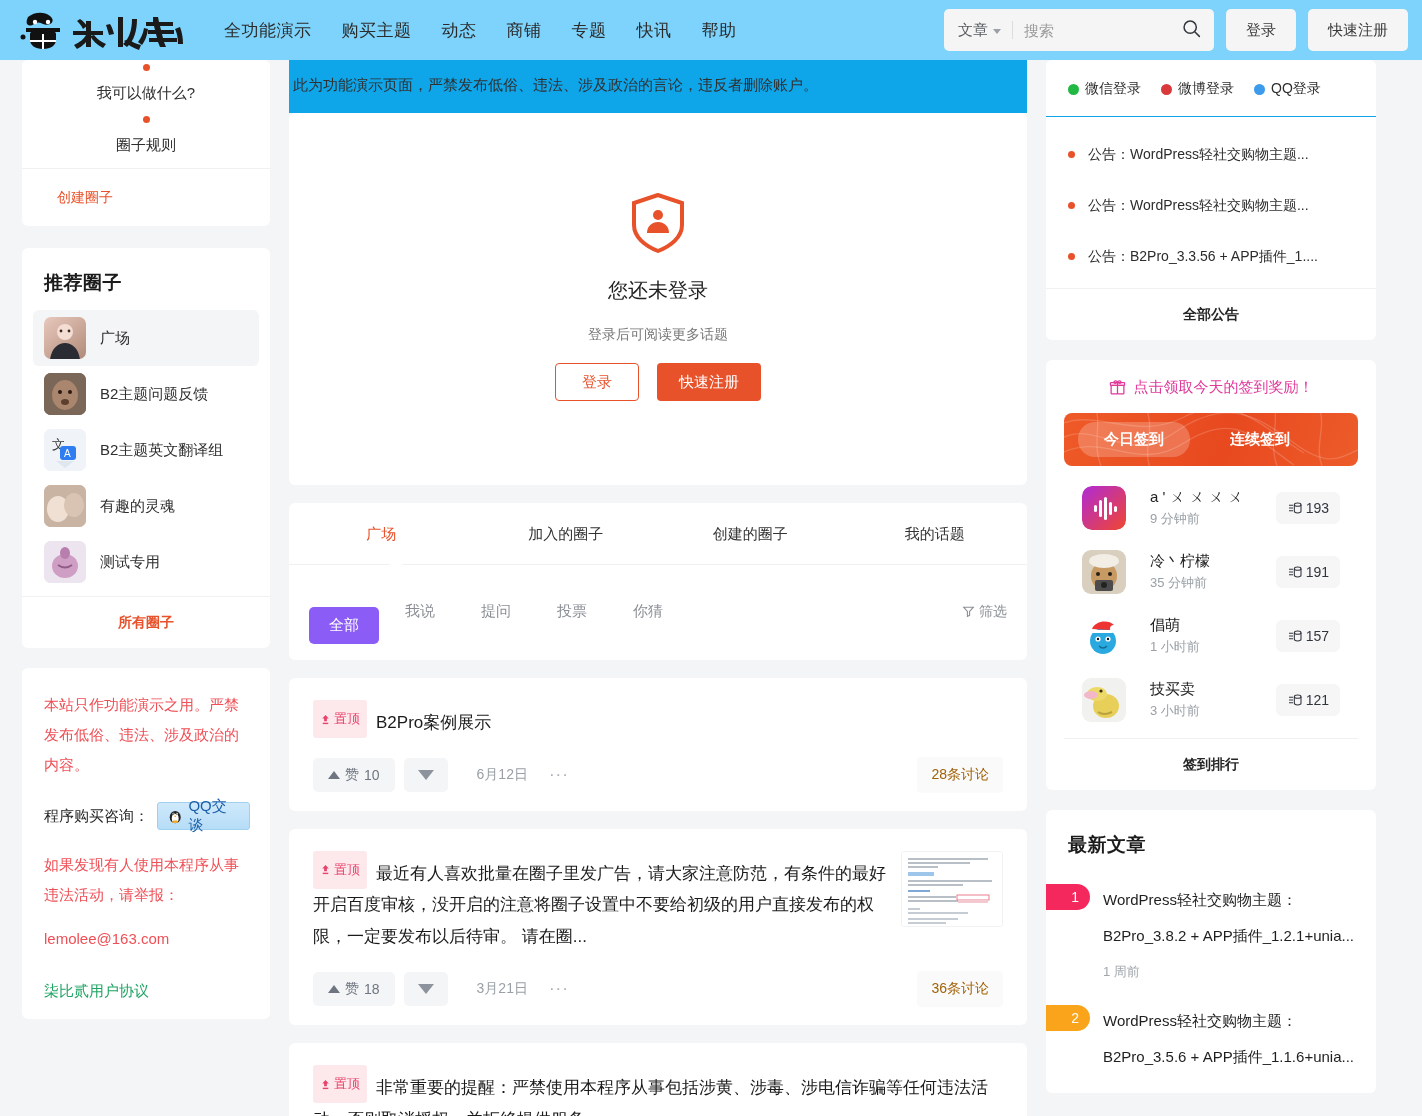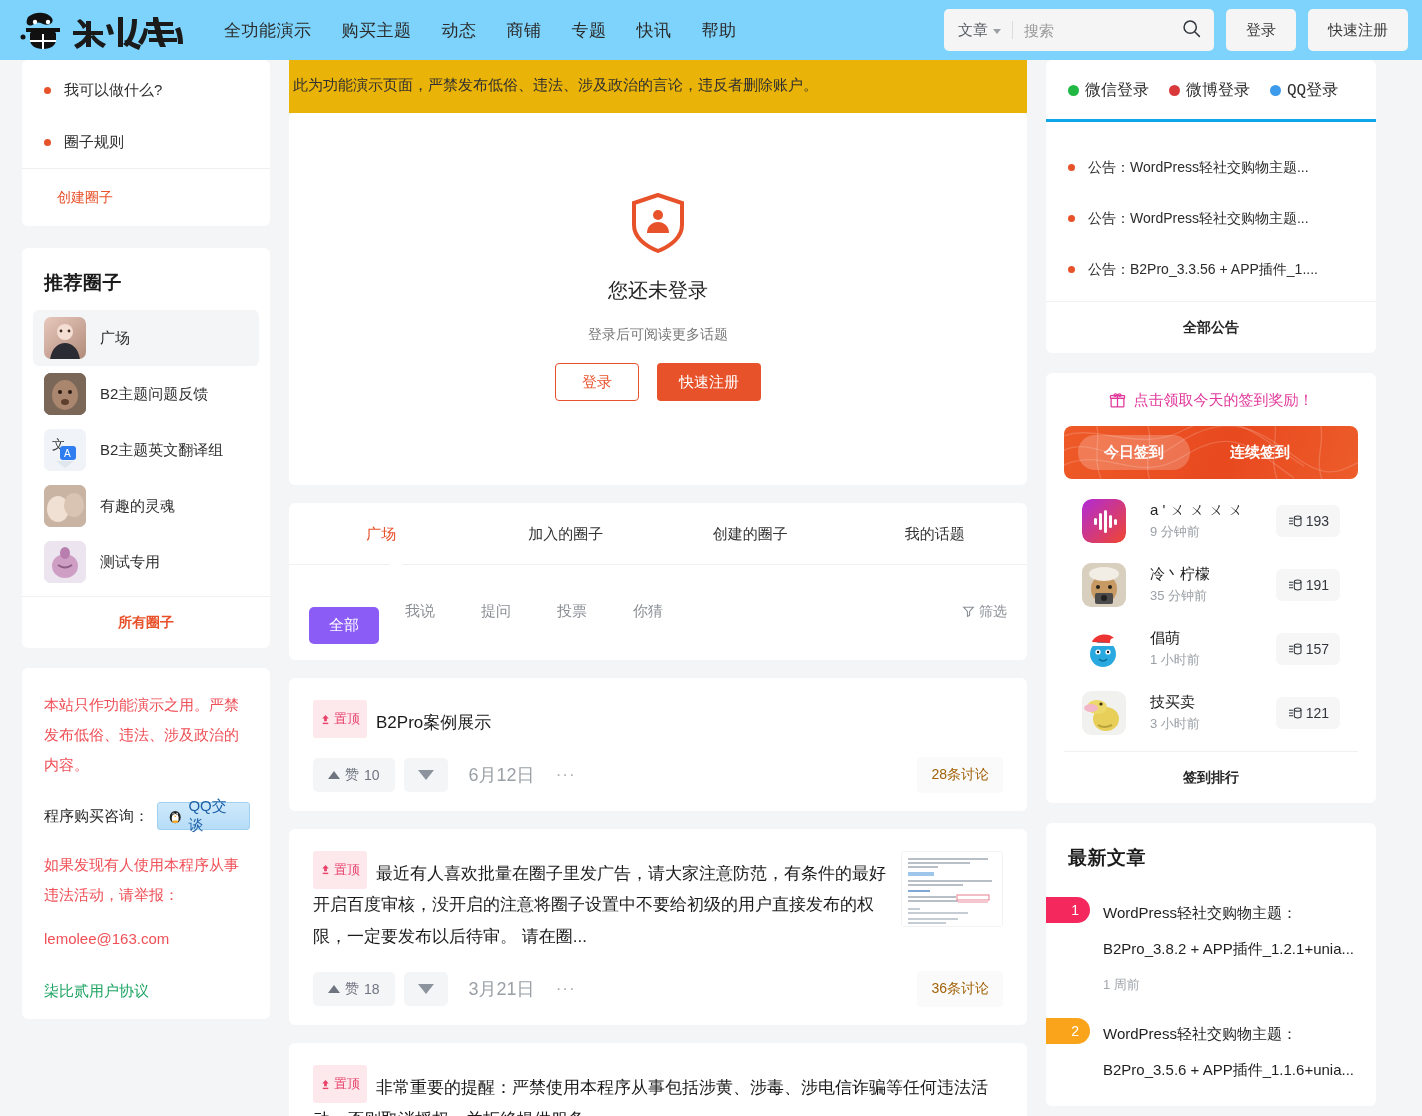--- a/index.html
+++ b/index.html
@@ -59,21 +59,21 @@
   .col-left  { width: 248px; flex: 0 0 248px; padding-top: 0; }
   .col-main  { width: 738px; flex: 0 0 738px; }
   .col-right { width: 330px; flex: 0 0 330px; }
 
   .card { background: #fff; border-radius: 6px; margin-bottom: 20px; }
 
   
   .lnav { padding: 4px 0 0 0; }
   .lnav-item {
     display: flex; align-items: center; gap: 13px;
-    padding: 0 22px; height: 52px; cursor: pointer; font-size: 15px; color: #2f2f2f;
+    padding: 0 22px; height: 52px; cursor: pointer; font-size: 15px; color: #2f2f2f; flex-direction: column;
   }
   .dot { width: 7px; height: 7px; border-radius: 50%; background: #e8522b; flex:0 0 auto; }
   .lnav-foot {
     border-top: 1px solid #f0f0f0; height: 58px;
     display: flex; align-items: center; padding-left: 35px;
     font-size: 14px; color: #e8522b; cursor: pointer;
   }
 
   .card-title {
     font-size: 19px; font-weight: bold; color: #1b1b1b;
@@ -103,21 +103,21 @@
     background: linear-gradient(#cfe9fb, #b6dcf7); border:1px solid #9fd0f0;
     border-radius: 3px; height: 28px; display:flex; align-items:center;
     gap: 5px; padding: 0 9px; cursor: pointer;
   }
   .qq-btn span { font-size: 15px; color: #1c5fa8; }
   .notice-mail { color: #ef4f56; font-size: 15px; margin-top: 20px; }
   .notice-green { color: #1fa463; font-size: 15px; margin-top: 35px; cursor:pointer; }
 
   
   .demo-banner {
-    background: #eab308; font-size: 15px; color: #303030;
+    background: #0ea5e9; font-size: 15px; color: #303030;
     padding: 16px 4px 18px 4px;
   }
   .login-card {
     background:#fff; border-radius: 6px; padding: 80px 0 84px 0;
     text-align: center; margin-bottom: 18px;
   }
   .shield { margin: 0 auto 20px auto; display:block; }
   .login-title { font-size: 20px; color: #222; margin-bottom: 22px; }
   .login-sub   { font-size: 14px; color: #777; margin-bottom: 19px; }
   .login-btns  { display:flex; justify-content:center; gap: 18px; }
@@ -173,32 +173,32 @@
   .post-foot { display:flex; align-items:center; gap: 9px; margin-top: 18px; }
   .vote-up, .vote-down {
     background:#f4f5f7; border-radius:5px; height: 34px; display:flex;
     align-items:center; justify-content:center; cursor:pointer; color:#6f7580;
     font-size: 14px; gap: 5px;
   }
   .vote-up { padding: 0 15px; }
   .vote-down { width: 44px; }
   .tri-up { width:0;height:0;border-left:6px solid transparent;border-right:6px solid transparent;border-bottom:8px solid #6f7580;}
   .tri-down { width:0;height:0;border-left:8px solid transparent;border-right:8px solid transparent;border-top:10px solid #8d939c;}
-  .post-date { font-size: 18px; color: #9aa0a6; margin-left: 12px; }
+  .post-date { font-size: 14px; color: #9aa0a6; margin-left: 20px; }
   .post-more { font-size: 17px; color: #a9aeb4; margin-left: 12px; letter-spacing:1px; cursor:pointer;}
   .post-comments {
     margin-left:auto; font-size: 14px; color:#a16207; background:#fafafa;
     padding: 9px 14px; border-radius: 4px; cursor:pointer;
   }
 
   
   .social-row { display:flex; align-items:center; gap: 20px; padding: 20px 22px 18px 22px;}
-  .social { display:flex; align-items:center; gap:6px; font-size:16px; color:#2e2e2e; cursor:pointer;font-family:Liberation Mono, monospace;}
+  .social { display:flex; align-items:center; gap:6px; font-size:14px; color:#2e2e2e; cursor:pointer;}
   .s-dot { width: 11px; height: 11px; border-radius:50%; flex:0 0 auto;}
-  .ann-list { border-top: 3px solid #0ea5e9; padding: 20px 0 6px 0; }
+  .ann-list { border-top: 1px solid #0ea5e9; padding: 12px 0 6px 0; }
   .ann-item {
     display:flex; align-items:center; gap: 13px; padding: 0 22px; height: 51px;
     font-size: 14px; color: #2c2c2c; cursor:pointer; white-space:nowrap; overflow:hidden;
   }
   .sign-card { padding: 18px 18px 0 18px; }
   .sign-title {
     text-align:center; color:#e1399b; font-size: 15px; display:flex;
     align-items:center; justify-content:center; gap: 8px; cursor:pointer;
     padding-bottom: 16px;
   }

